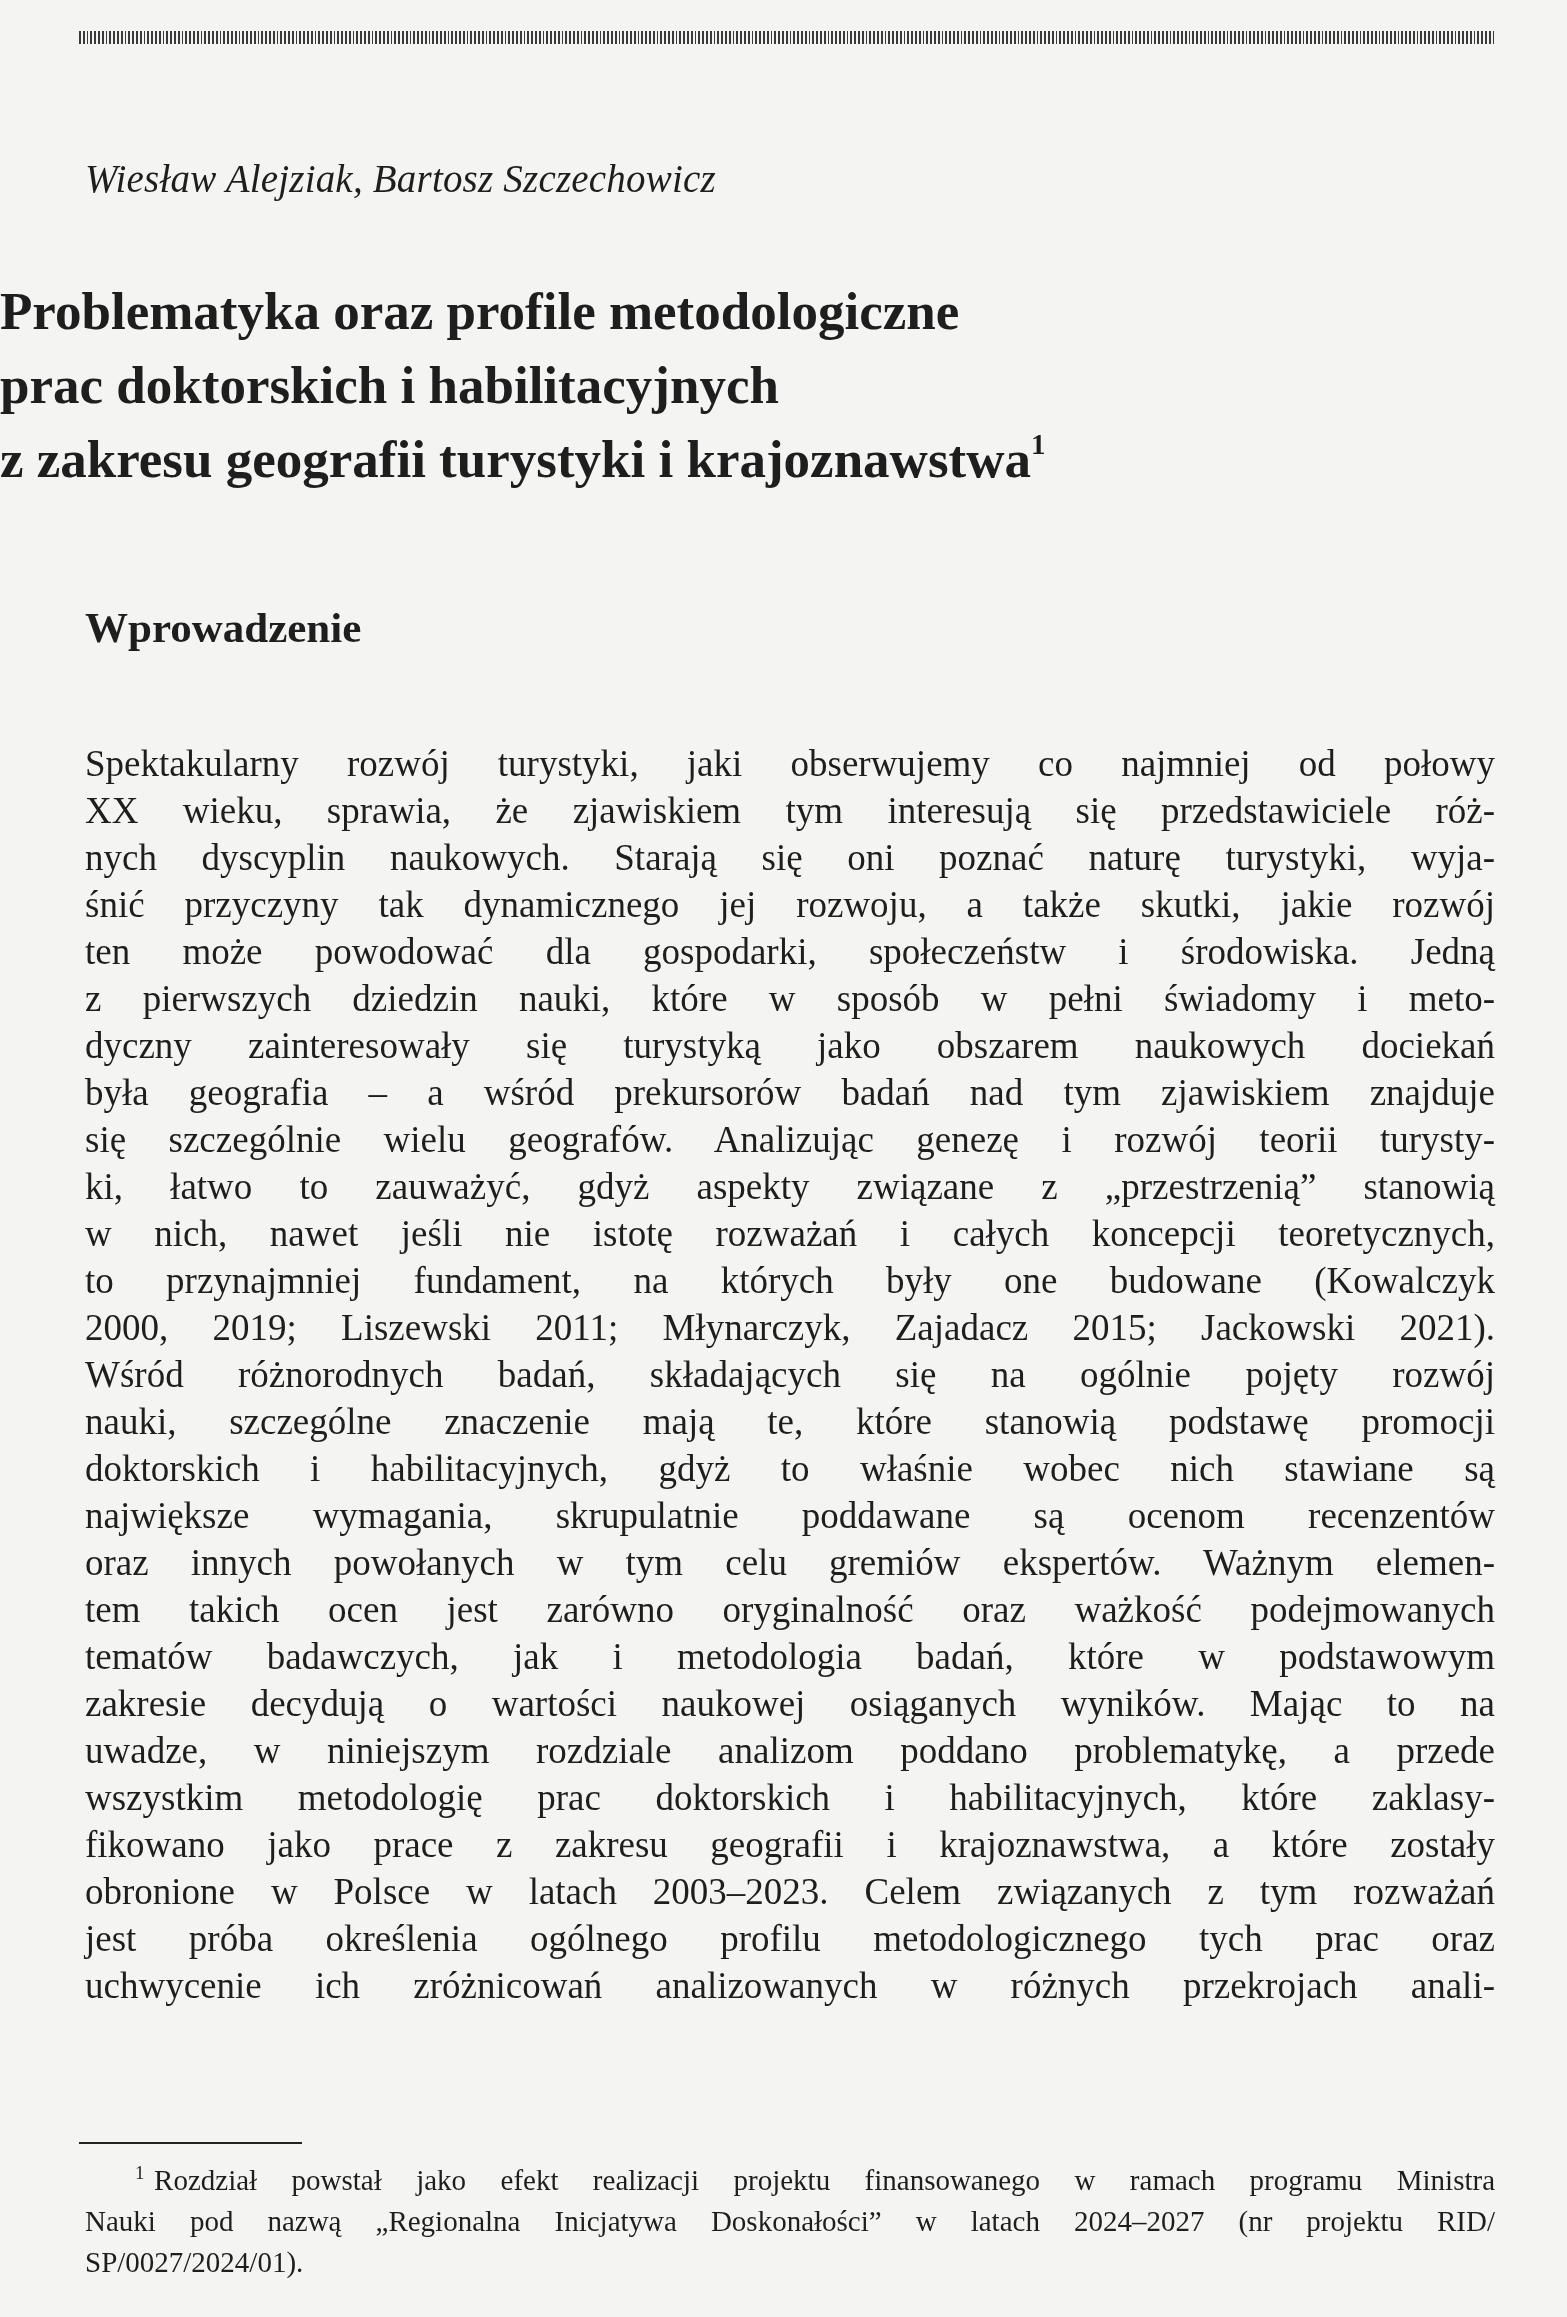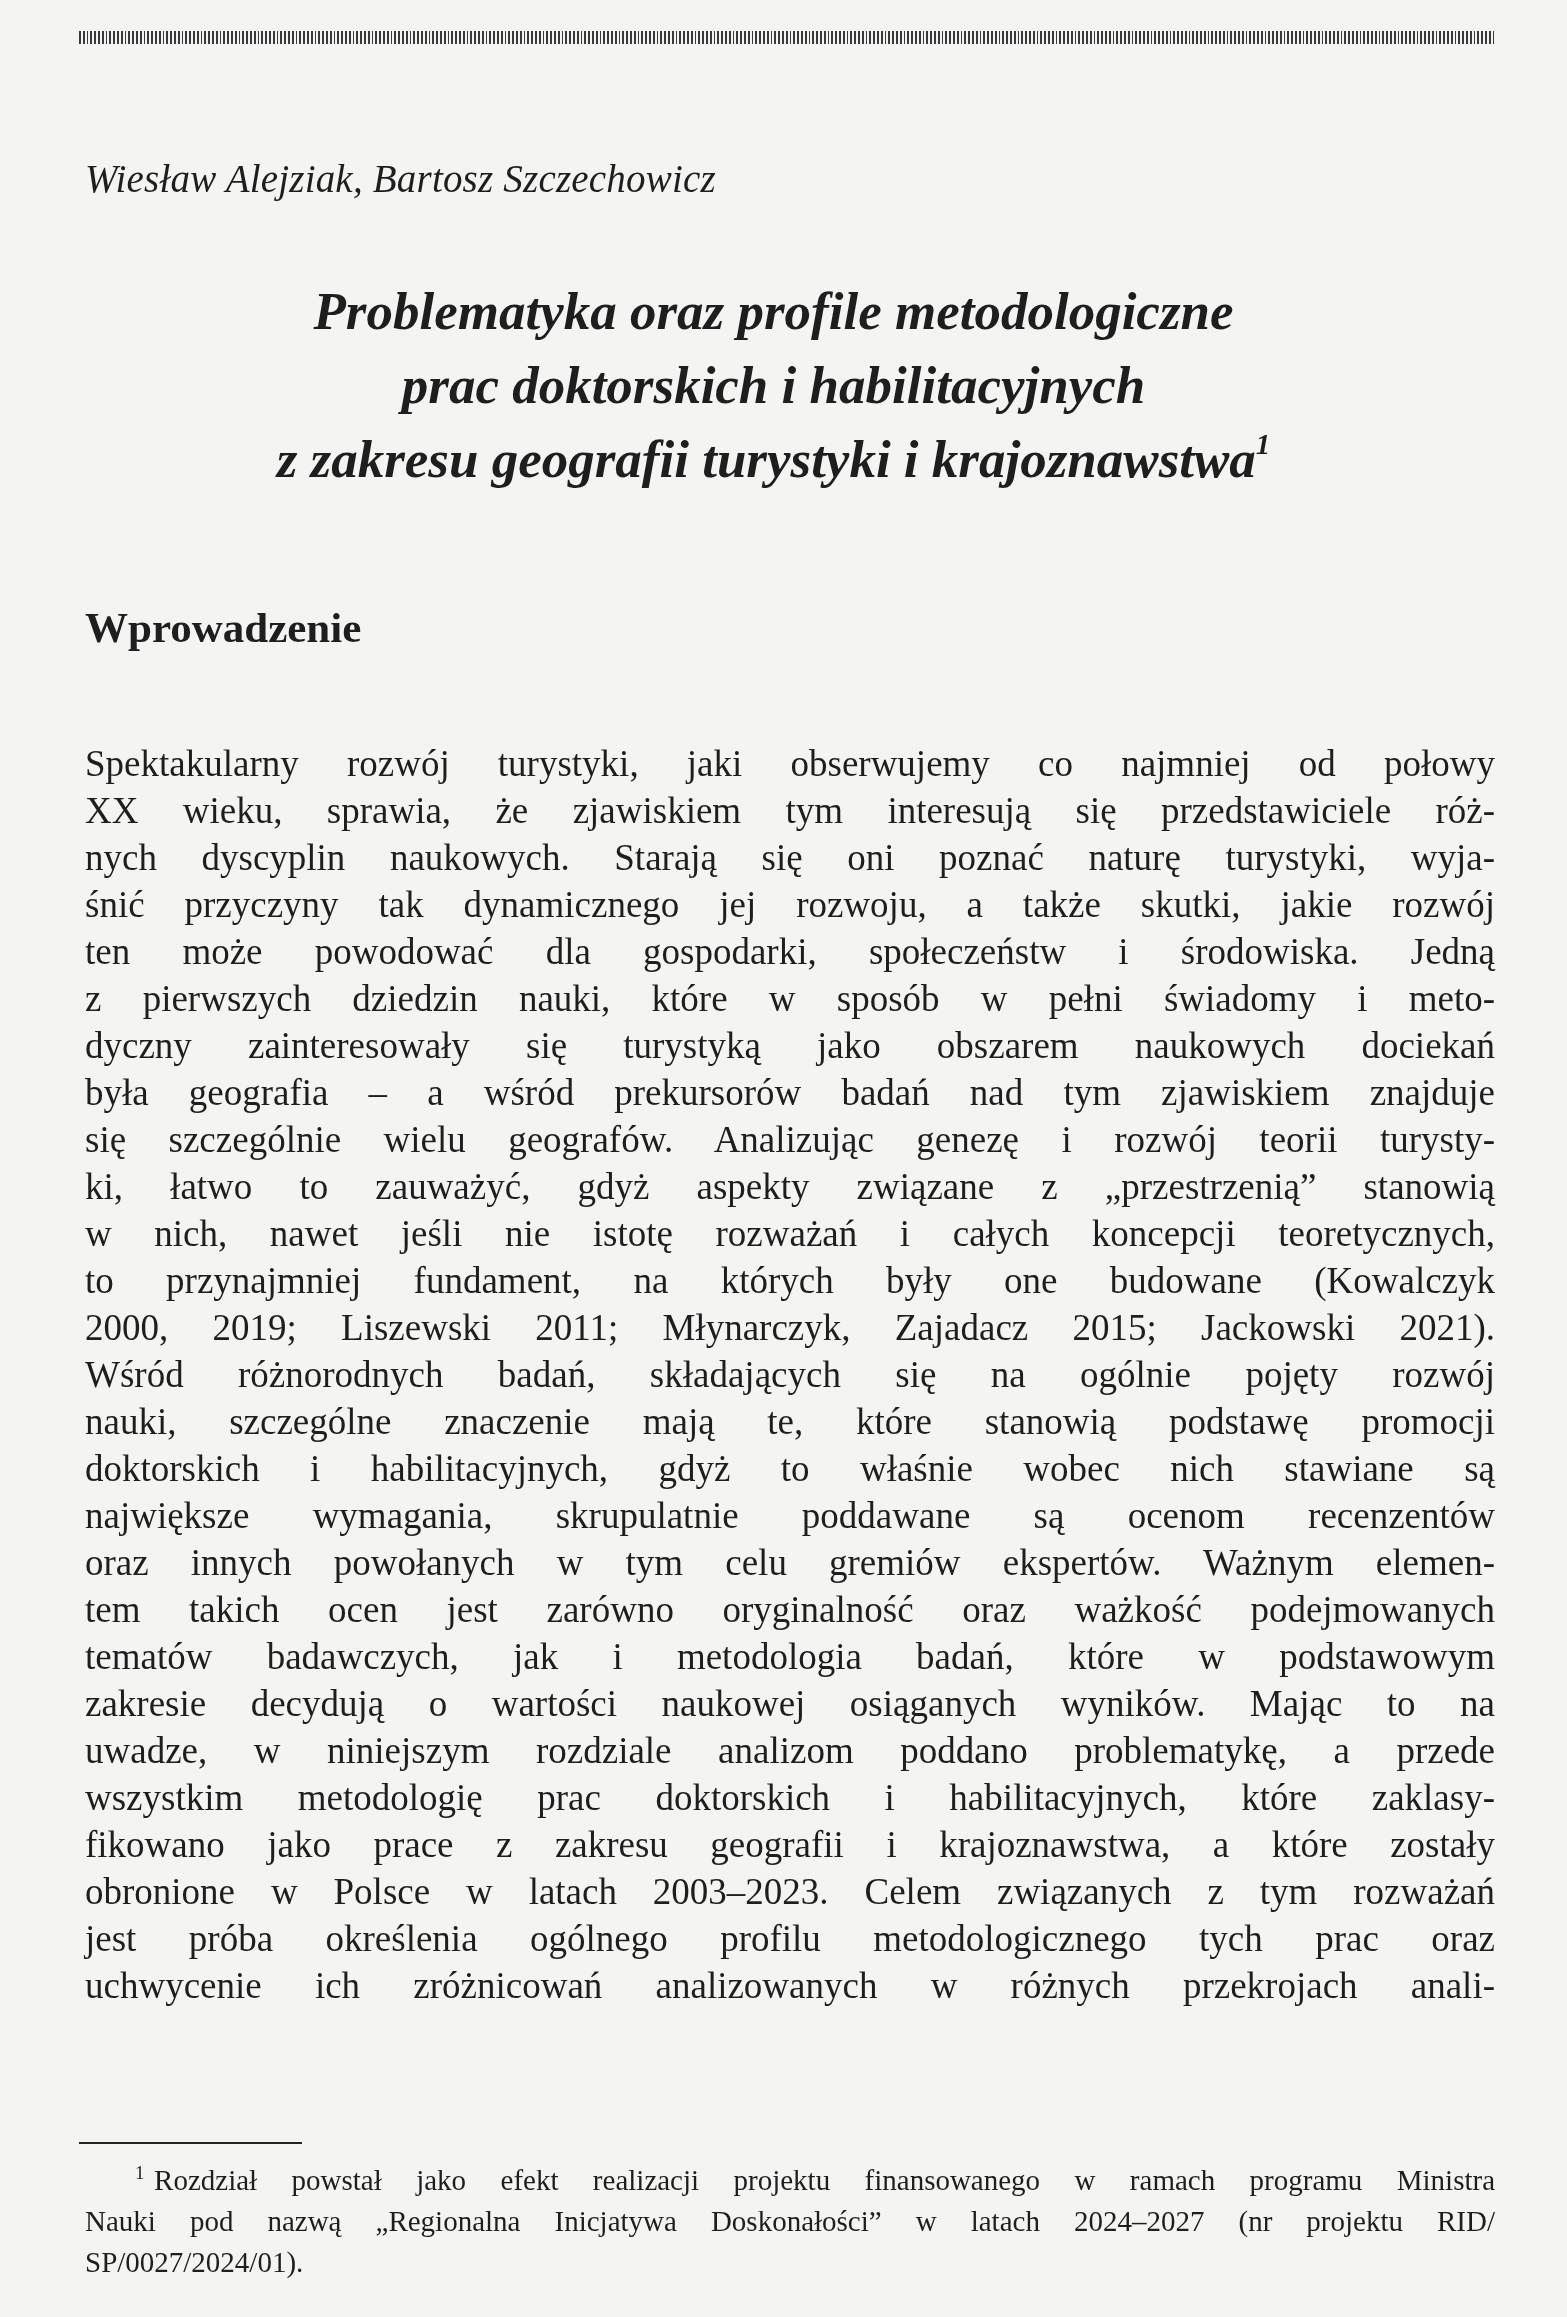--- a/index.html
+++ b/index.html
@@ -14,21 +14,21 @@
   .top-rule {
     position: absolute; left: 79px; top: 31px; width: 1416px; height: 13.4px;
     background: repeating-linear-gradient(90deg, #3a3a3a 0 1.9px, transparent 1.9px 3.8px);
   }
   .authors {
     position: absolute; left: 85px; top: 111px;
     font-style: italic; font-size: 39px; letter-spacing: 0.2px; margin-top: 45px;
   }
   .title {
     position: absolute; left: 0; width: 1547px; top: 274px;
-    text-align: center; font-weight: bold; font-size: 53px; line-height: 74px; font-style: italic;
+    font-weight: bold; font-size: 53px; line-height: 74px;
   }
   .title sup { font-size: 29px; vertical-align: 23px; line-height: 0; }
   .heading {
     position: absolute; left: 85px; top: 603px;
     font-weight: bold; font-size: 43px; font-family: Liberation Serif, serif;
   }
   .body {
     position: absolute; left: 85px; top: 740px; width: 1410px;
     font-size: 37px; line-height: 47px;
   }

